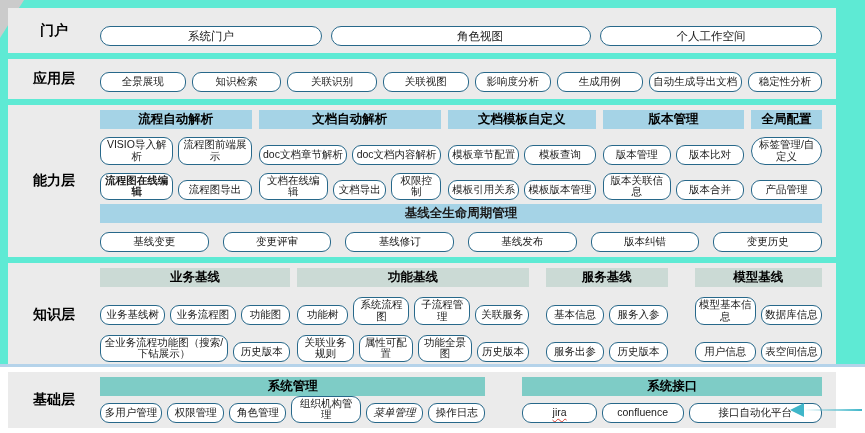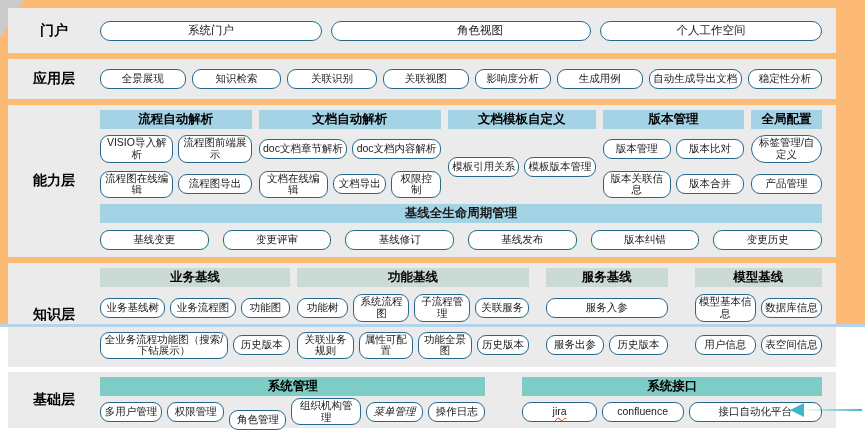--- a/index.html
+++ b/index.html
@@ -1,18 +1,18 @@
 <!DOCTYPE html>
 <html style="--band-bg: #ebebeb; --header-blue: #a5d3e6; --header-sage: #cbdad5; --header-teal: #7eccc6; --button-border: #27688a; --bottom-line: #b5d3ea; --arrow: #3fb6c9;"><head>
 <meta charset="utf-8">
 <style>
   *{box-sizing:border-box;margin:0;padding:0}
   html,body{width:865px;height:433px;overflow:hidden;background:#fff;
     font-family:"Liberation Sans","DejaVu Sans",sans-serif;color:#1a1a1a}
-  .page{position:relative;width:865px;height:327px;background:#fdba74}
+  .page{position:relative;width:865px;height:367px;background:#5eead4}
 
   .corner{position:absolute;top:0;left:0;width:0;height:0;
     border-left:24px solid #cbcbcb;border-bottom:38px solid transparent}
 
   .band{position:absolute;left:8px;width:828px;background:var(--band-bg);
     display:flex;align-items:stretch}
   .band-portal{top:8px;height:45px}
   .band-app{top:59px;height:40px}
   .band-capability{top:105px;height:152px}
   .band-knowledge{top:263px;height:104px}
@@ -27,21 +27,21 @@
   .band-content.cols{flex-direction:column;gap:4px;padding:5px 14px 5px 0}
 
   .groups-row{display:flex;gap:7px;flex:1;min-height:0}
   .group{display:flex;flex-direction:column;gap:4px;min-width:0}
   .group-header{flex:none;height:19px;line-height:19px;text-align:center;
     font-weight:bold;font-size:12.5px;color:#000}
   .header-blue{background:var(--header-blue)}
   .header-sage{background:var(--header-sage)}
   .header-teal{background:var(--header-teal)}
 
-  .btn-row{display:flex;gap:5px;flex:1;min-height:0;align-items:center}
+  .btn-row{display:flex;gap:5px;flex:1;min-height:0;align-items:flex-end}
   .btn{background:#fff;border:1.4px solid var(--button-border);border-radius:9px;
     display:flex;align-items:center;justify-content:center;text-align:center;
     font-size:10.5px;line-height:1.12;padding:1px 3px;min-height:20px;min-width:0;
     cursor:default;overflow:hidden}
   .btn-big{font-size:11.5px;border-radius:10px}
   .misspelled{text-decoration:underline wavy #d23b2f 1px;text-underline-offset:2px}
 
   .baseline-title{flex:none;height:19px;line-height:19px;text-align:center;
     font-weight:bold;font-size:12.5px;background:var(--header-blue)}
   .baseline-row{flex:0 0 25px;gap:14px}
@@ -87,38 +87,42 @@
     <div class="layer-label">能力层</div>
     <div class="band-content cols">
         <div class="groups-row">
           <div class="group" style="flex: 152 1 0px;">
             <div class="group-header header-blue">流程自动解析</div>
             <div class="btn-row">
               <div class="btn" style="flex: 1 1 0px;">VISIO导入解析</div>
               <div class="btn" style="flex: 1 1 0px;">流程图前端展示</div>
             </div>
             <div class="btn-row">
-              <div class="btn" style="flex: 1 1 0px;">流程图在线编辑</div>
+              <div class="btn" style="flex: 1 1 0px; font-weight: bold;">流程图在线编辑</div>
               <div class="btn" style="flex: 1 1 0px;">流程图导出</div>
             </div>
           </div>
           <div class="group" style="flex: 183 1 0px;">
             <div class="group-header header-blue">文档自动解析</div>
             <div class="btn-row">
               <div class="btn" style="flex: 1 1 0px;">doc文档章节解析</div>
               <div class="btn" style="flex: 1 1 0px;">doc文档内容解析</div>
             </div>
             <div class="btn-row">
               <div class="btn" style="flex: 1.15 1 0px;">文档在线编辑</div>
               <div class="btn" style="flex: 0.85 1 0px;">文档导出</div>
               <div class="btn" style="flex: 0.78 1 0px;">权限控制</div>
             </div>
           </div>
           <div class="group" style="flex: 148 1 0px;">
             <div class="group-header header-blue">文档模板自定义</div>
+            <div class="btn-row">
+              <div class="btn" style="flex: 1 1 0px;">模板章节配置</div>
+              <div class="btn" style="flex: 1 1 0px;">模板查询</div>
+            </div>
             <div class="btn-row">
               <div class="btn" style="flex: 1 1 0px;">模板引用关系</div>
               <div class="btn" style="flex: 1 1 0px;">模板版本管理</div>
             </div>
           </div>
           <div class="group" style="flex: 142 1 0px;">
             <div class="group-header header-blue">版本管理</div>
             <div class="btn-row">
               <div class="btn" style="flex: 1 1 0px;">版本管理</div>
               <div class="btn" style="flex: 1 1 0px;">版本比对</div>
@@ -177,20 +181,21 @@
             <div class="btn-row">
               <div class="btn" style="flex: 1.05 1 0px;">关联业务规则</div>
               <div class="btn" style="flex: 1 1 0px;">属性可配置</div>
               <div class="btn" style="flex: 1 1 0px;">功能全景图</div>
               <div class="btn" style="flex: 0.95 1 0px;">历史版本</div>
             </div>
           </div>
           <div class="group" style="flex: 126 1 0px; margin-left: 10px;">
             <div class="group-header header-sage">服务基线</div>
             <div class="btn-row">
+              <div class="btn" style="flex: 1 1 0px;">基本信息</div>
               <div class="btn" style="flex: 1 1 0px;">服务入参</div>
             </div>
             <div class="btn-row">
               <div class="btn" style="flex: 1 1 0px;">服务出参</div>
               <div class="btn" style="flex: 1 1 0px;">历史版本</div>
             </div>
           </div>
           <div class="group" style="flex: 132 1 0px; margin-left: 20px;">
             <div class="group-header header-sage">模型基线</div>
             <div class="btn-row">

